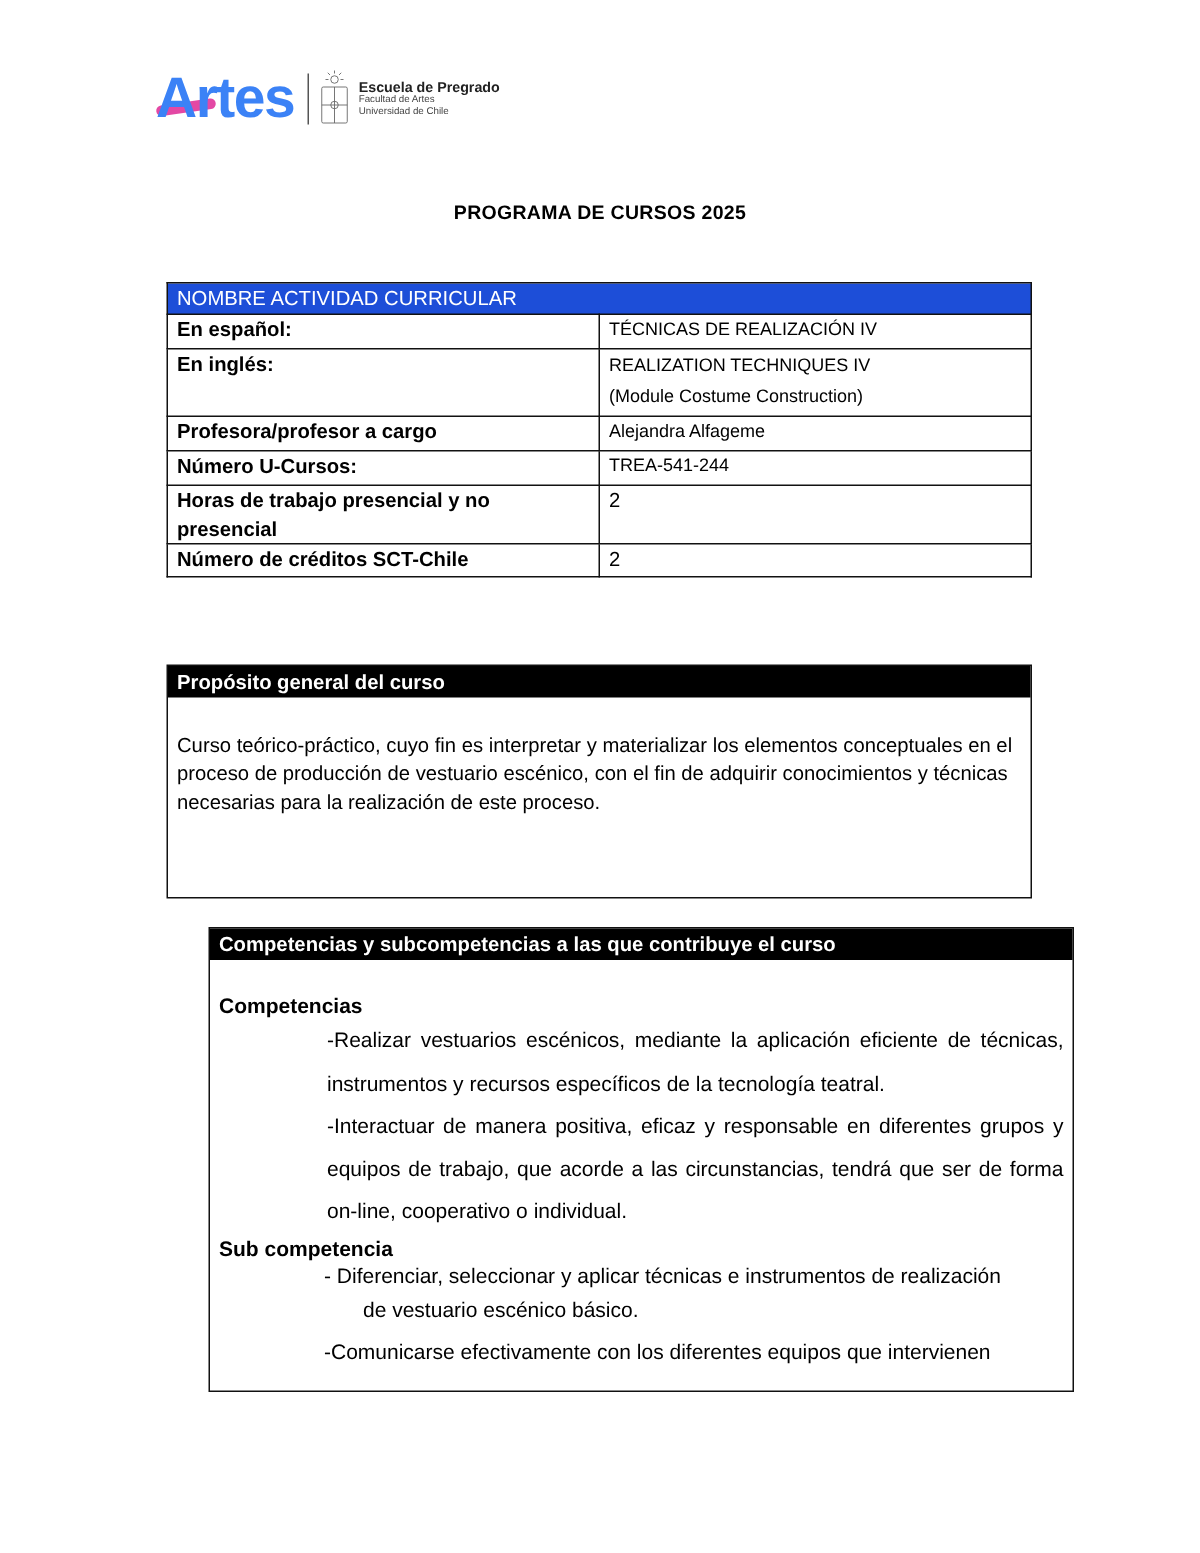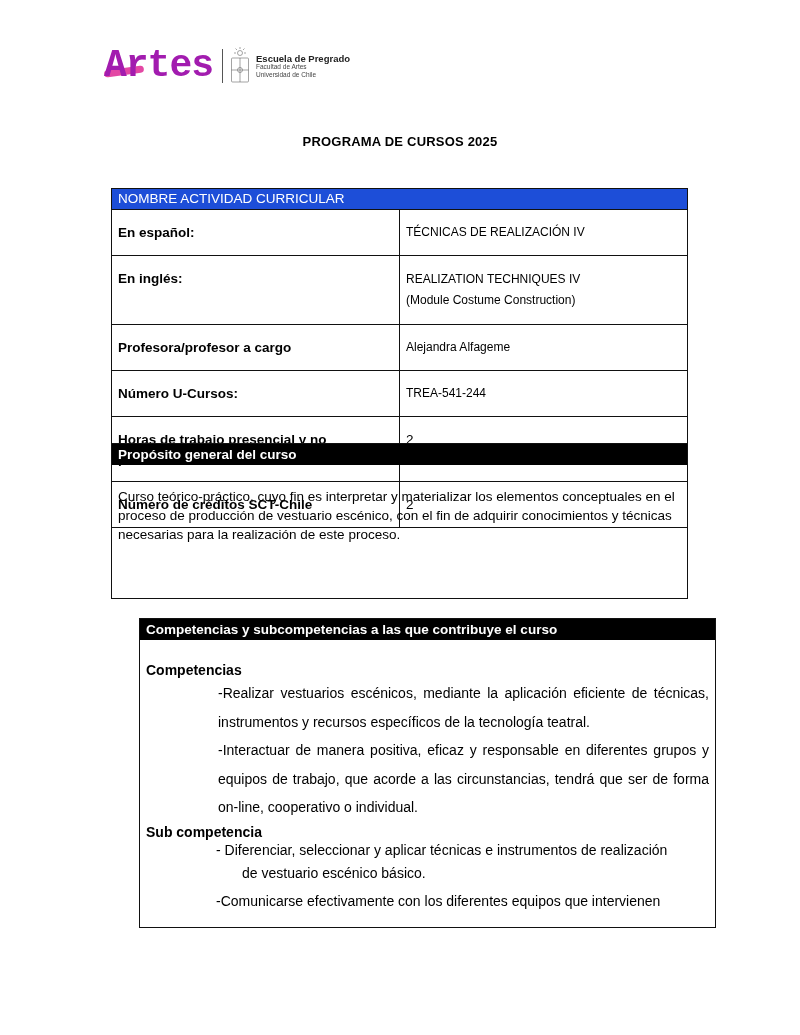--- a/index.html
+++ b/index.html
@@ -1,34 +1,34 @@
 <!DOCTYPE html>
 <html><head>
   <meta charset="utf-8">
   <style>
     html, body { margin: 0; padding: 0; background: #ffffff; }
     body { width: 800px; height: 1035px; position: relative; overflow: hidden; font-family: "Liberation Sans", sans-serif; color: #000; }
 
     .logo { position: absolute; left: 104px; top: 44px; height: 44px; display: flex; align-items: center; }
-    .logo-artes { position: relative; font-family: Liberation Mono, monospace; font-size: 38px; font-weight: bold; letter-spacing: -1px; color: #a21caf; line-height: 1; }
+    .logo-artes { position: relative; font-family: Liberation Sans, sans-serif; font-size: 38px; font-weight: bold; letter-spacing: -1px; color: #3b82f6; line-height: 1; }
     .logo-swoosh { position: absolute; left: 0px; top: 21px; width: 40px; height: 7px; background: #e0349a; border-radius: 4px; transform: rotate(-8deg); opacity: 0.9; }
     .logo-artes span { position: relative; }
     .logo-sep { width: 1px; height: 34px; background: #555; margin: 0 7px 0 9px; }
     .logo-emblem { width: 20px; height: 40px; position: relative; }
     .logo-text { margin-left: 6px; display: flex; flex-direction: column; line-height: 1; }
     .logo-text .t1 { font-size: 9.5px; font-weight: bold; color: #222; }
     .logo-text .t2, .logo-text .t3 { font-size: 6.5px; color: #444; margin-top: 1px; }
 
     .doc-title { position: absolute; left: 0; width: 800px; top: 134px; text-align: center; font-family: "Liberation Sans", sans-serif; font-weight: bold; font-size: 13px; letter-spacing: 0.2px; }
 
     .box { position: absolute; left: 111px; width: 577px; border: 1.5px solid #111; box-sizing: border-box; }
     .box-header { background: #000; color: #fff; font-weight: bold; font-size: 13.5px; padding: 0 6px; display: flex; align-items: center; box-sizing: border-box; }
 
     table.info { position: absolute; left: 111px; top: 188px; width: 577px; border-collapse: collapse; font-size: 13.5px; }
-    table.info td { border: 1.5px solid #111; vertical-align: top; padding: 13px 6px; line-height: 19px; }
+    table.info td { border: 1.5px solid #111; vertical-align: top; padding: 0 6px; line-height: 19px; }
     table.info td.lbl { width: 275px; font-weight: bold; }
     table.info td.val { font-size: 12px; line-height: 18px; }
     table.info td.val.serif-ish { font-size: 13.5px; line-height: 19px; }
     table.info tr.hdr td { background: #1d4ed8; color: #fff; font-weight: normal; padding: 0 6px; height: 20px; }
 
     .purpose-body { padding: 22px 6px 0 6px; font-size: 13.5px; line-height: 19px; height: 114px; box-sizing: border-box; }
 
     .comp-body { padding: 22px 6px 0 6px; font-size: 14px; }
     .comp-heading { font-weight: bold; line-height: 17px; }
     .comp-item { margin-left: 72px; line-height: 28.5px; text-align: justify; }

